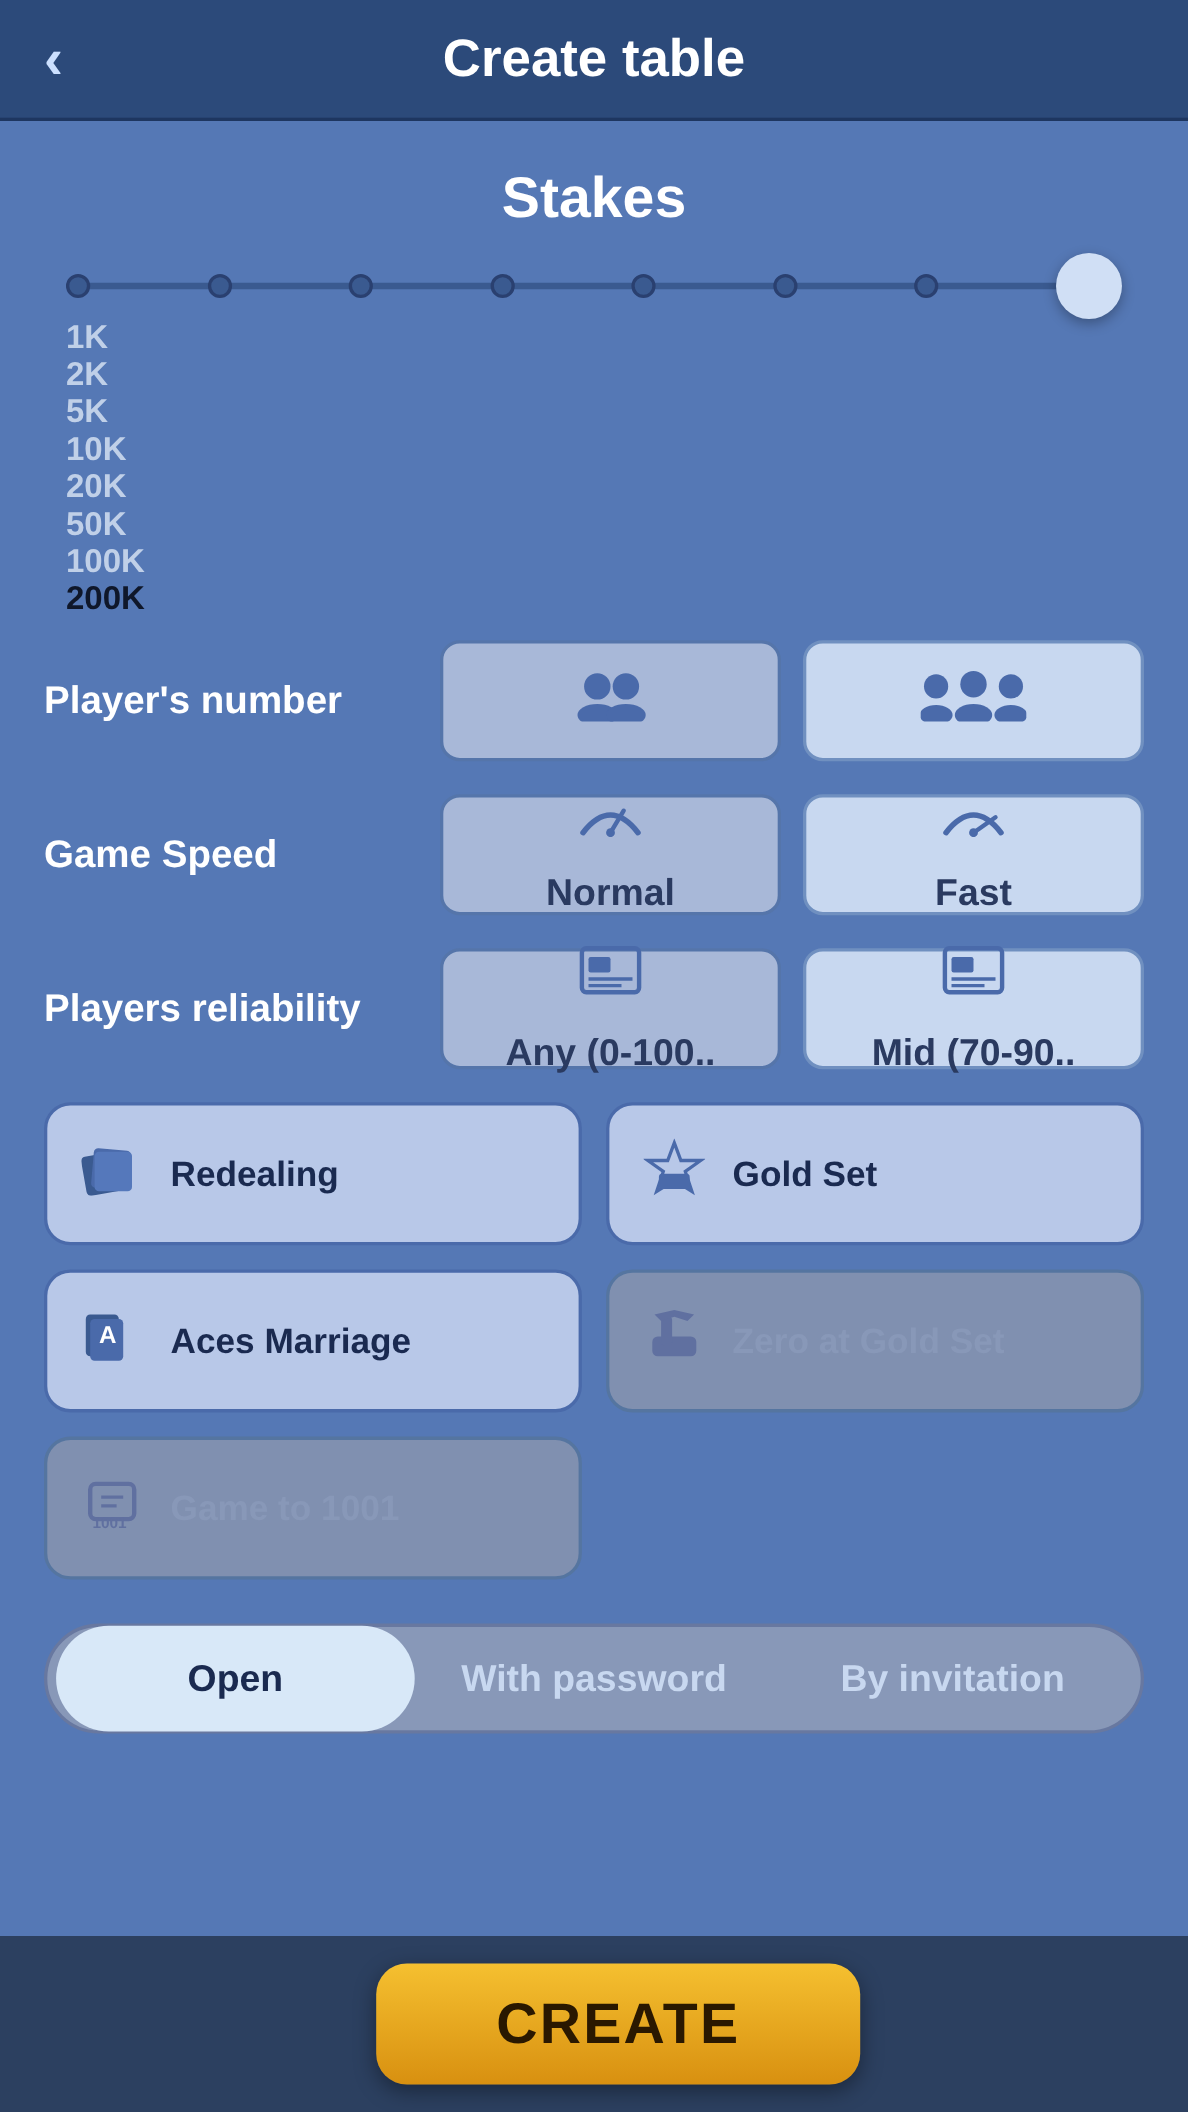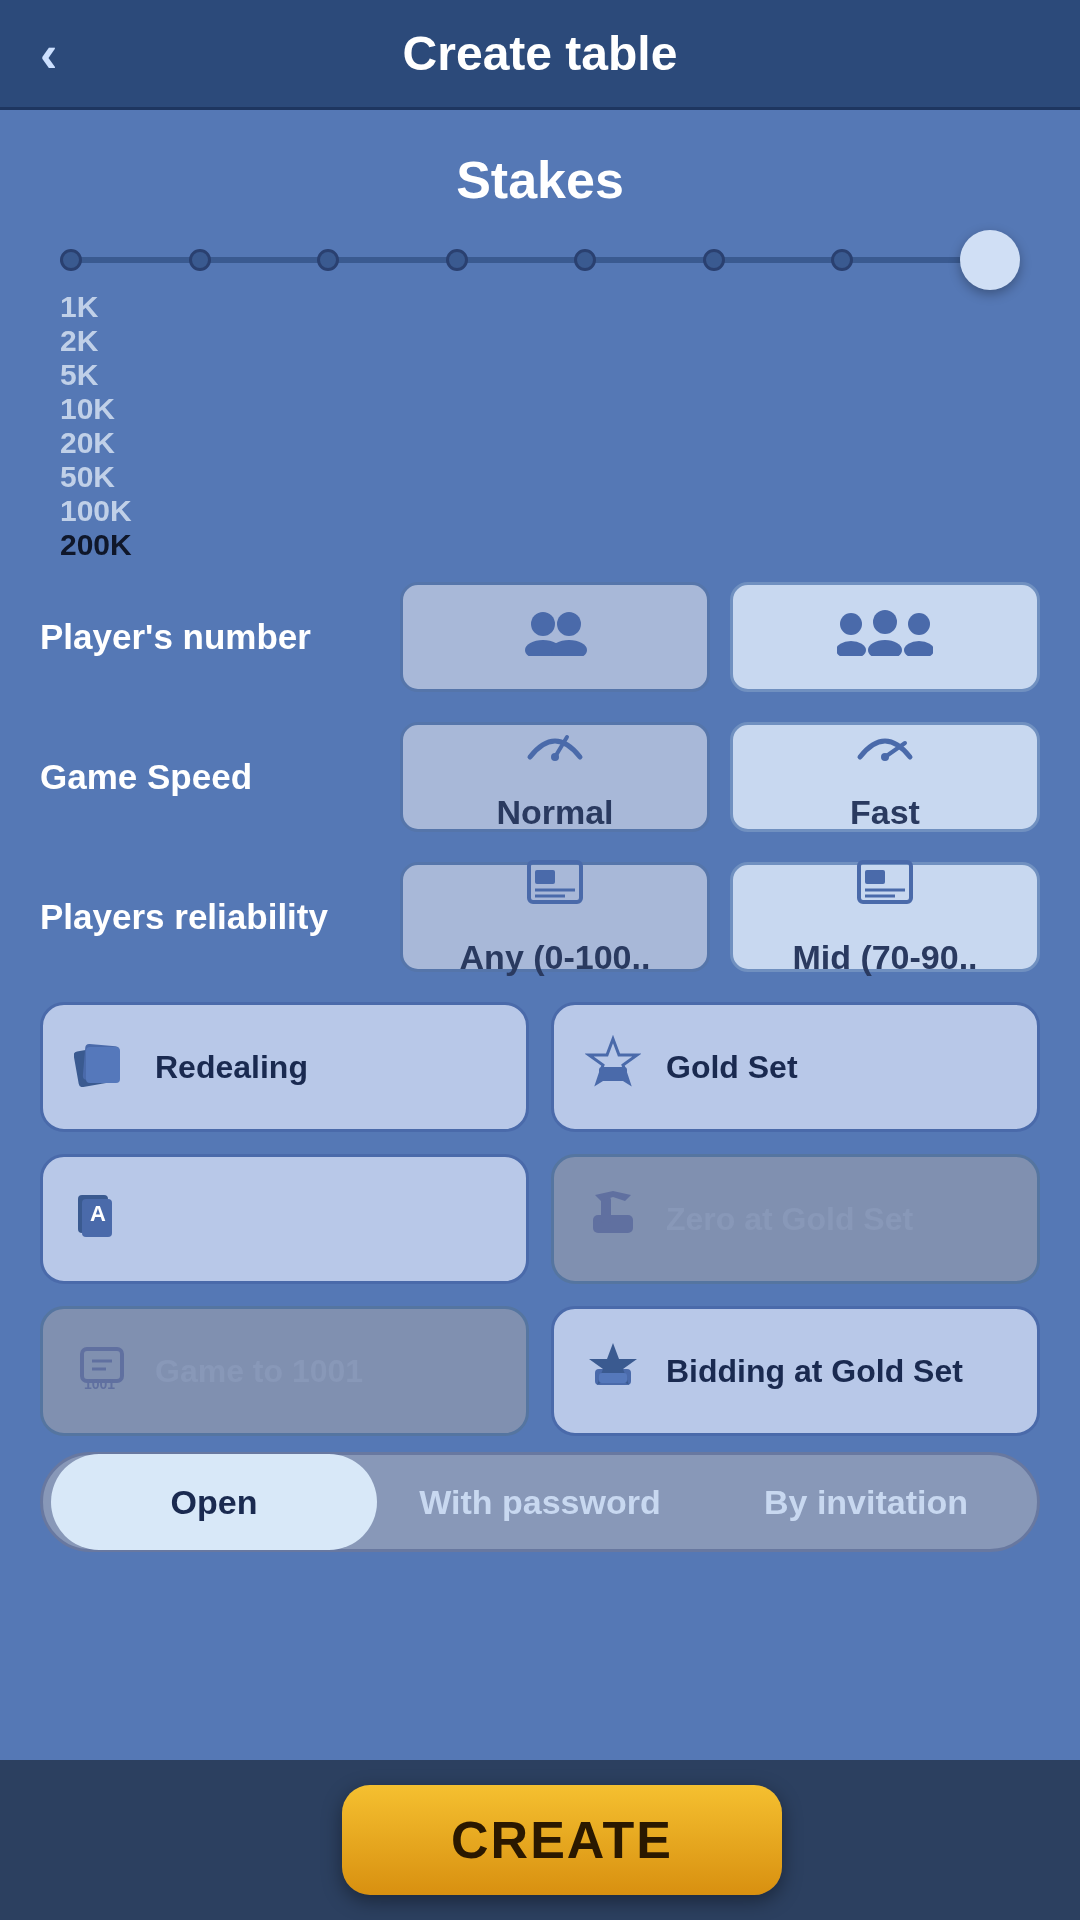--- a/index.html
+++ b/index.html
@@ -150,21 +150,21 @@
     .option-btn .icon {
       font-size: 42px;
       color: #4468a8;
     }
 
     
     .toggles-grid {
       display: grid;
       grid-template-columns: 1fr 1fr;
       gap: 22px;
-      margin-bottom: 16px;
+      margin-bottom: 40px;
     }
     .toggle-btn {
       height: 130px;
       border-radius: 24px;
       border: 3px solid #7090c0;
       background: #c8d8f0;
       display: flex;
       align-items: center;
       justify-content: flex-start;
       padding: 0 24px;
@@ -404,20 +404,21 @@
     </div>
 
     <div class="toggle-btn active">
       <span class="t-icon">
         <svg width="56" height="52" viewBox="0 0 56 52">
           <rect x="4" y="8" width="30" height="38" rx="4" fill="#3a5a90"></rect>
           <rect x="8" y="12" width="30" height="38" rx="4" fill="#4a6aaa"></rect>
           <text x="16" y="34" font-size="22" font-weight="bold" fill="white" font-family="Arial">A</text>
         </svg>
       </span>
+      <span class="t-label">Aces Marriage</span>
     </div>
 
     <div class="toggle-btn inactive">
       <span class="t-icon">
         <svg width="56" height="52" viewBox="0 0 56 52">
           <rect x="8" y="28" width="40" height="18" rx="5" fill="#6070a0"></rect>
           <rect x="16" y="10" width="10" height="26" rx="3" fill="#6070a0"></rect>
           <polygon points="10,8 28,4 46,8 40,14 28,10 16,14" fill="#6070a0"></polygon>
         </svg>
       </span>
@@ -429,30 +430,20 @@
         <svg width="56" height="52" viewBox="0 0 56 52">
           <rect x="8" y="10" width="40" height="32" rx="5" fill="none" stroke="#6070a0" stroke-width="4"></rect>
           <line x1="18" y1="22" x2="38" y2="22" stroke="#6070a0" stroke-width="3"></line>
           <line x1="18" y1="30" x2="32" y2="30" stroke="#6070a0" stroke-width="3"></line>
           <text x="10" y="50" font-size="14" fill="#6070a0" font-family="Arial" font-weight="bold">1001</text>
         </svg>
       </span>
       <span class="t-label">Game to 1001</span>
     </div>
 
-    <div class="toggle-btn active">
-      <span class="t-icon">
-        <svg width="56" height="52" viewBox="0 0 56 52">
-          <rect x="10" y="30" width="36" height="16" rx="4" fill="#4a6aaa"></rect>
-          <polygon points="28,4 34,20 52,20 38,30 44,46 28,36 12,46 18,30 4,20 22,20" fill="#3a5a90"></polygon>
-          <rect x="14" y="34" width="28" height="10" rx="3" fill="#5578bb"></rect>
-        </svg>
-      </span>
-      <span class="t-label">Bidding at Gold Set</span>
-    </div>
 
   </div>
 
   <div class="visibility-selector">
     <div class="vis-option active">
       <span>Open</span>
     </div>
     <div class="vis-option inactive">
       <span>With password</span>
     </div>

